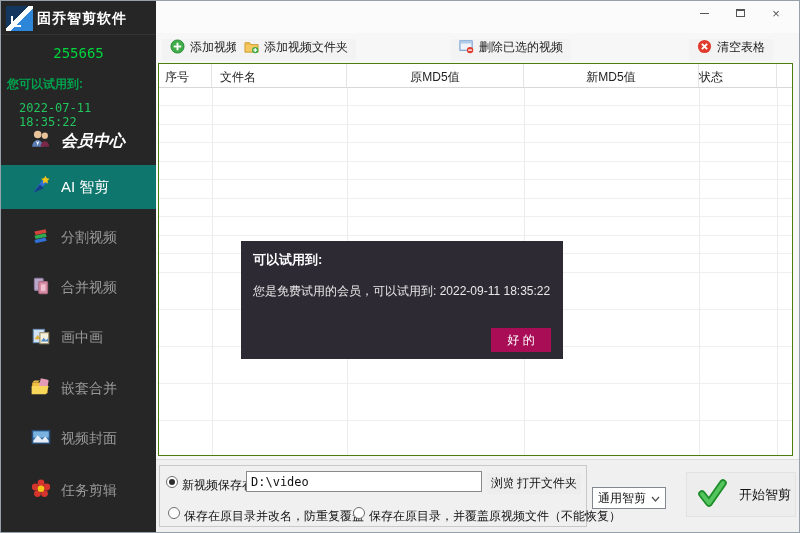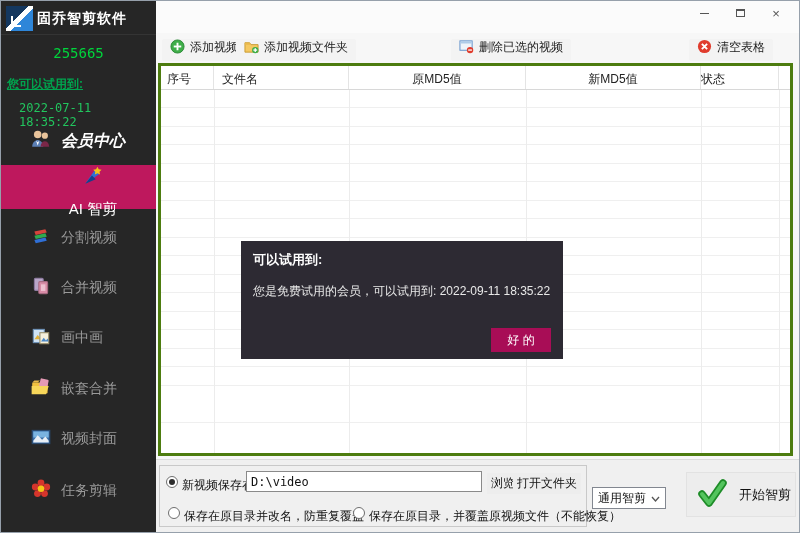--- a/index.html
+++ b/index.html
@@ -11,47 +11,47 @@
   .sidebar { position:absolute; left:0; top:0; width:155px; height:533px; background:#262626; }
   .logo { position:absolute; left:5px; top:5px; width:27px; height:25px;
           background:linear-gradient(135deg,#14375f 44%,#ffffff 44%,#ffffff 56%,#2e86d9 56%); }
   .logo::after { content:""; position:absolute; left:5px; bottom:4px; width:8px; height:9px;
                  border-left:2px solid #fff; border-bottom:2px solid #fff; }
   .app-title { position:absolute; left:36px; top:9px; color:#ffffff; font-size:14px;
                font-weight:bold; letter-spacing:1px; white-space:nowrap; }
   .sidebar-sep { position:absolute; left:0; top:33px; width:155px; height:1px; background:#343434; }
   .user-id { position:absolute; left:0; top:44px; width:155px; text-align:center;
              color:#00d43c; font-size:14px; font-family:"DejaVu Sans Mono", monospace; }
-  .trial-label { position:absolute; left:6px; top:75px; color:#00a44e; font-size:12px; font-weight:bold;text-decoration:underline; }
+  .trial-label { position:absolute; left:6px; top:75px; color:#00a44e; font-size:12px; font-weight:bold; }
   .trial-date { position:absolute; left:18px; top:100px; color:#22c55e; font-size:12px;
                 font-family:"DejaVu Sans Mono", monospace; }
   .side-item { position:absolute; left:0; width:155px; height:44px; display:flex;
                align-items:center; padding-left:29px; gap:9px; cursor:pointer; }
   .side-item .lbl { color:#9a9a9a; font-size:14px; white-space:nowrap; }
-  .side-item.active { background:#be185d;flex-direction:column; }
+  .side-item.active { background:#0f766e; }
   .side-item.active .lbl { color:#ffffff; font-size:15px; }
   .side-item.calligraphy .lbl { color:#ffffff; font-size:16px; font-weight:bold; font-style:italic;
                font-family:"DejaVu Serif", serif; }
   .side-item svg { flex:0 0 auto; }
 
   
   .main { position:absolute; left:155px; top:0; right:0; bottom:0; background:#f7f7f7; }
   .titlebar { position:absolute; top:0; left:0; right:0; height:32px; background:#fbfbfb; }
   .win-controls { position:absolute; right:12px; top:2px; display:flex; gap:14px; }
   .win-btn { width:22px; height:20px; display:flex; align-items:center; justify-content:center;
              color:#555; font-size:13px; cursor:pointer; }
   .glyph-min { width:9px; height:1px; background:#555; display:inline-block; }
   .glyph-max { width:9px; height:8px; border:1px solid #555; border-top-width:2px; display:inline-block; }
 
   .tool-btn { position:absolute; top:38px; height:22px; display:inline-flex; align-items:flex-start;
               gap:5px; padding:0 8px; background:#f3f3f3; border-radius:2px; cursor:pointer;
               font-size:12px; color:#222; white-space:nowrap; }
 
   .table { position:absolute; left:2px; top:62px; width:635px; height:393px;
-           background:#ffffff; border:3px solid #4d7c0f; }
+           background:#ffffff; border:1px solid #4d7c0f; }
   .thead { position:absolute; top:0; left:0; right:0; height:24px; display:flex;
            background:#fff; border-bottom:1px solid #d8d8d8; }
   .th { font-size:12px; color:#222; padding-top:5px; border-right:1px solid #e4e4e4; }
   .th.c0 { width:53px;  padding-left:6px; }
   .th.c1 { width:135px; padding-left:8px; }
   .th.c2 { width:177px; text-align:center; }
   .th.c3 { width:175px; text-align:center; }
   .th.c4 { width:78px;  }
   .tbody { position:absolute; top:24px; left:0; right:0; bottom:0;
            background:repeating-linear-gradient(to bottom,#ffffff 0 17.5px,#efefef 17.5px 18.5px); }

